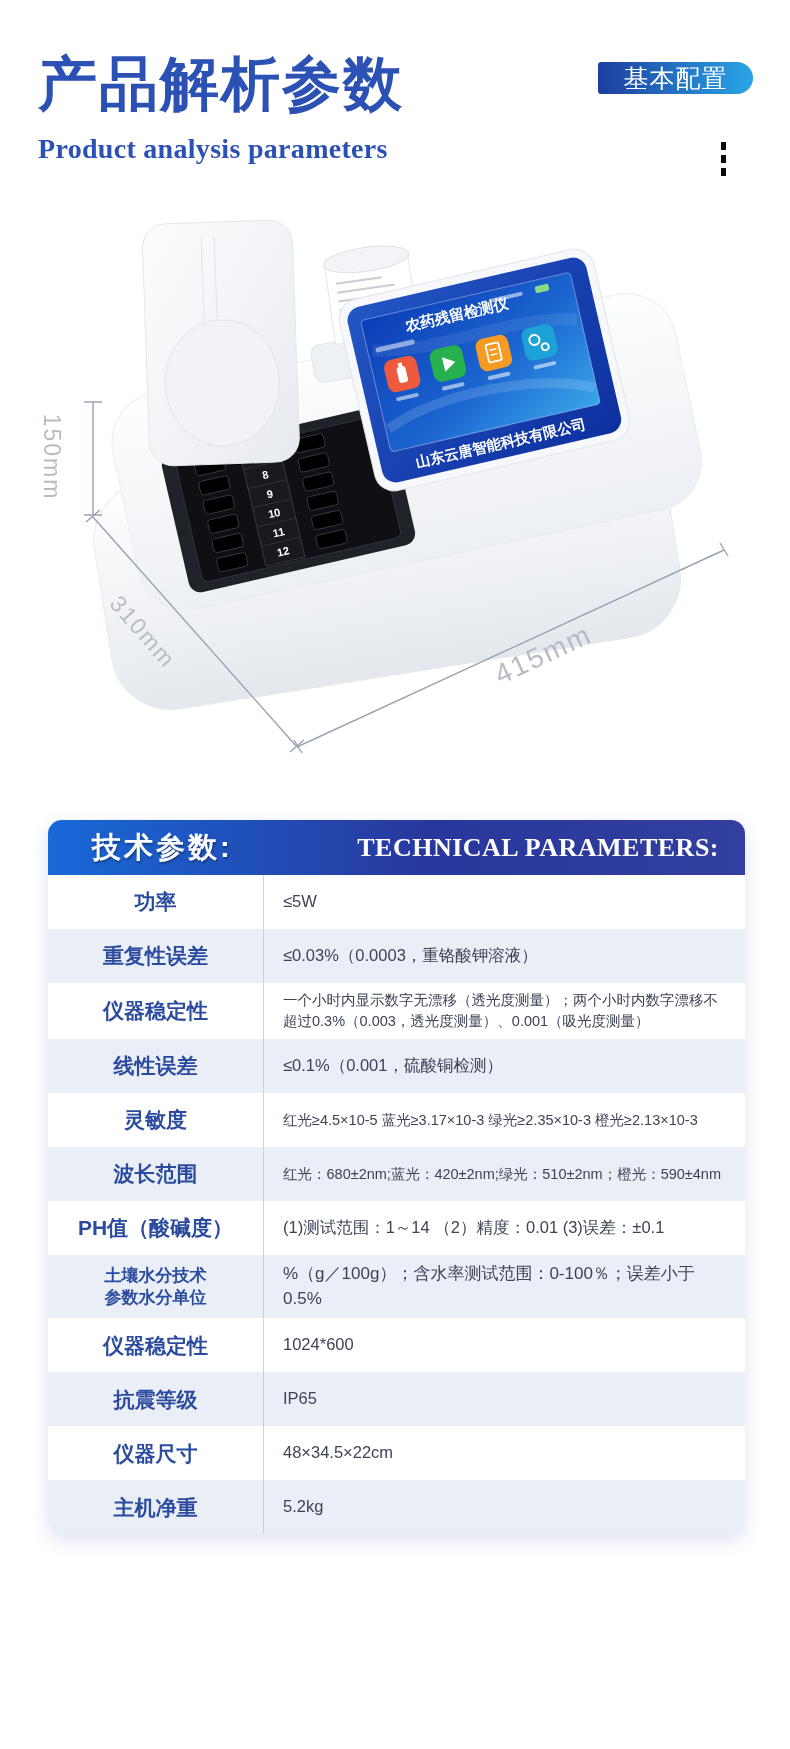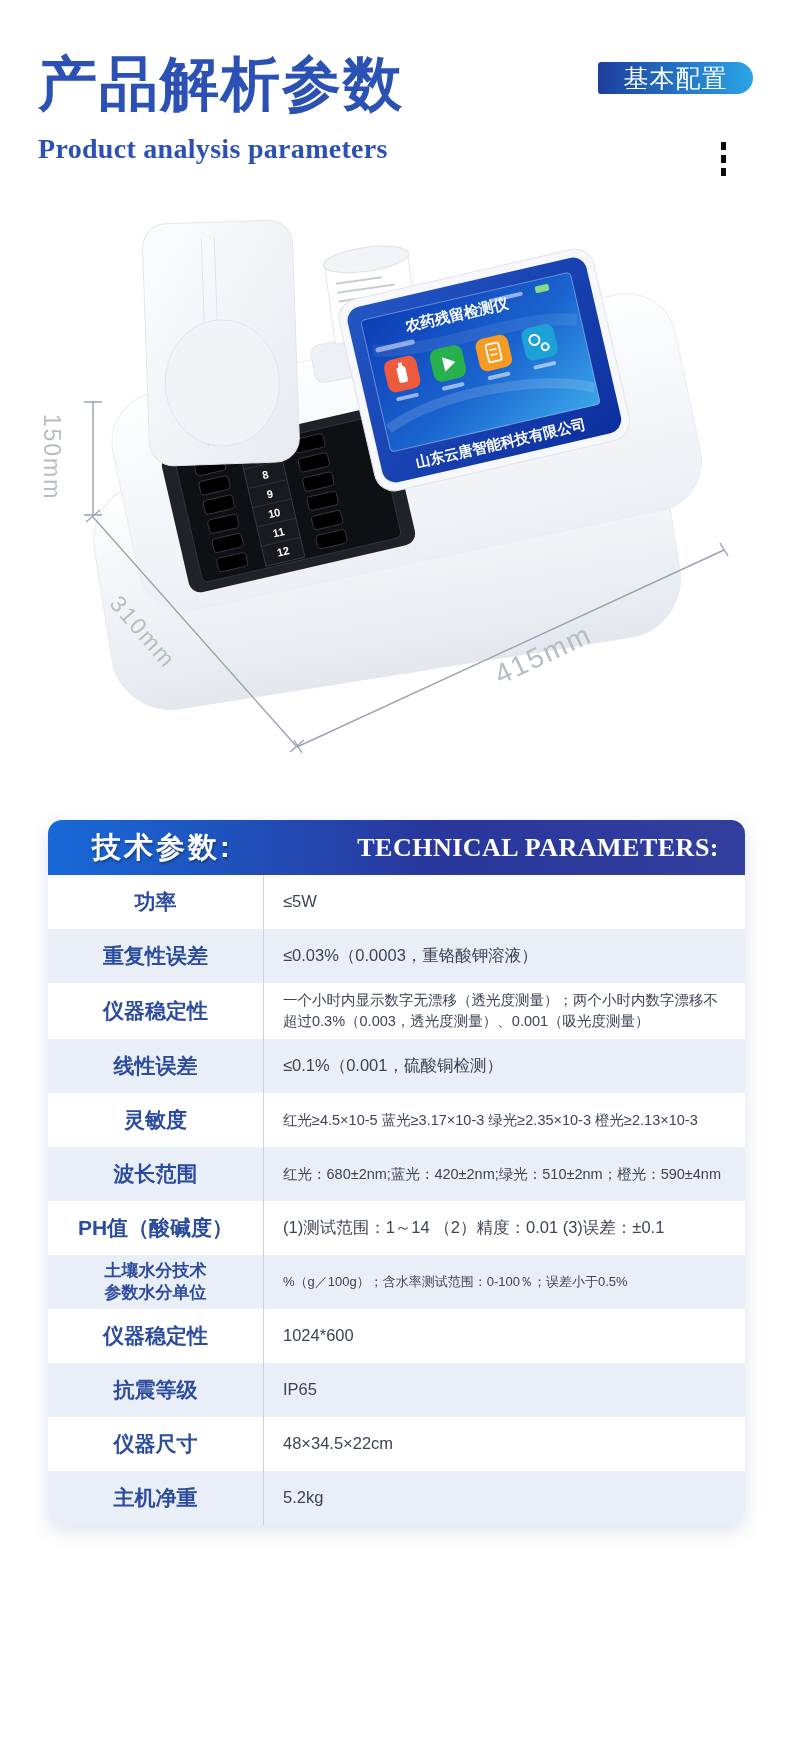--- a/index.html
+++ b/index.html
@@ -53,21 +53,21 @@
     width:203px;flex:none;display:flex;align-items:center;justify-content:center;
     text-align:center;color:#2b4c9e;font-weight:bold;font-size:21px;
     white-space:pre-line;line-height:1.3;padding:4px 6px;
   }
   .lbl.sm2{font-size:17px}
   .val{
     flex:1;display:flex;align-items:center;border-left:1px solid #ccd2dc;
     padding:7px 16px 7px 19px;color:#3d4456;font-size:16.5px;line-height:1.45;
   }
   .val.sm{font-size:14.5px}
-  .val.mid{font-size:13px}
+  .val.mid{font-size:17px}
 </style>
 </head>
 <body>
 
 <div class="header">
   <h1 class="title">产品解析参数</h1>
   <div class="subtitle">Product analysis parameters</div>
 </div>
 <div class="badge">基本配置</div>
 <div class="dashes">

